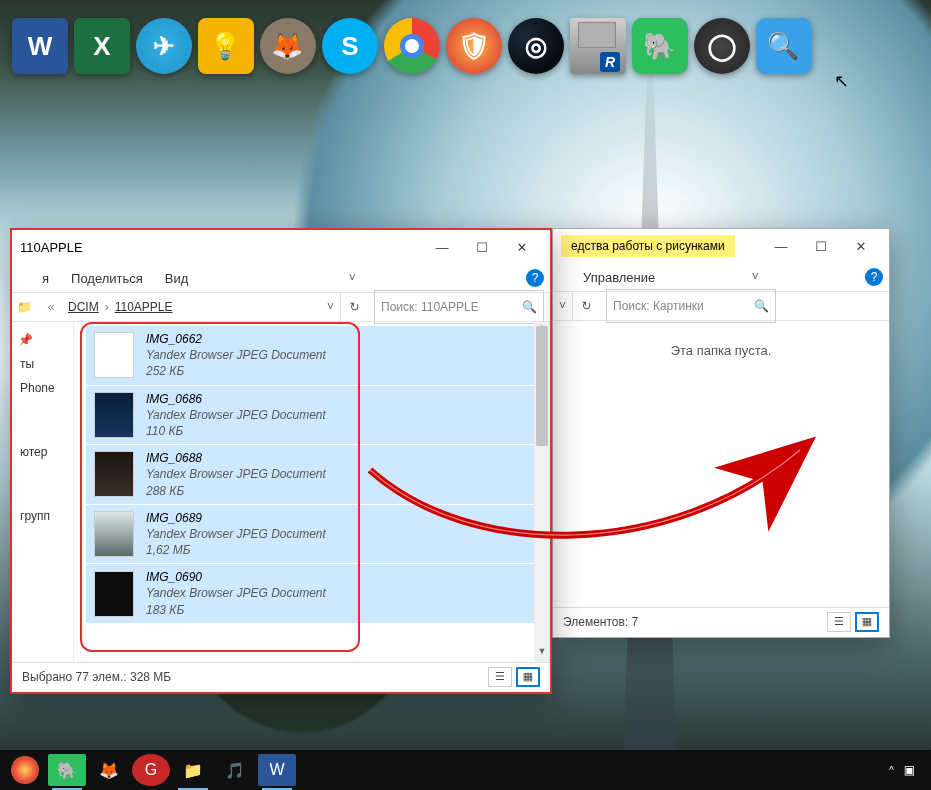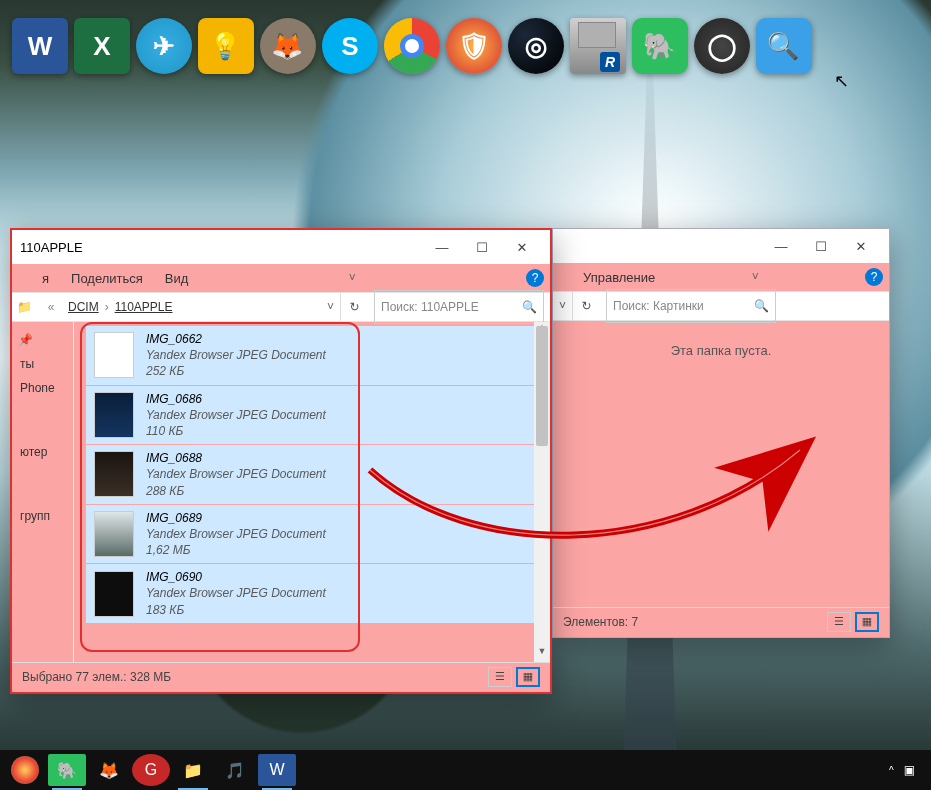--- a/index.html
+++ b/index.html
@@ -34,21 +34,21 @@
 .di-steam{background:radial-gradient(circle at 30% 30%,#1b2838,#000);border-radius:50%;}
 .di-revo{background:linear-gradient(180deg,#d0d0d0,#888);border-radius:4px;position:relative;}
 .di-revo::before{content:"";position:absolute;left:8px;top:4px;width:36px;height:24px;background:#b0b0b0;border:1px solid #888;}
 .di-revo::after{content:"R";position:absolute;bottom:2px;right:6px;background:#0050a0;color:#fff;width:20px;height:20px;border-radius:3px;font-style:italic;font-size:14px;display:flex;align-items:center;justify-content:center;}
 .di-ever{background:#2dbe60;border-radius:10px;}
 .di-sharex{background:radial-gradient(circle,#444,#222);border-radius:50%;}
 .di-blue{background:#3aa0e8;border-radius:10px;}
 .dock .cursor{position:absolute;left:822px;top:52px;font-size:18px;}
 
 
-.win{position:absolute;background:#fca5a5;border:1px solid #aab;box-shadow:0 8px 30px rgba(0,0,0,.35);}
+.win{position:absolute;background:#ffffff;border:1px solid #aab;box-shadow:0 8px 30px rgba(0,0,0,.35);}
 .win.left{left:10px;top:228px;width:542px;height:466px;border:2px solid #e03030;z-index:20;}
 .win.right{left:552px;top:228px;width:338px;height:410px;z-index:10;}
 
 .titlebar{height:34px;display:flex;align-items:center;padding:0 8px;background:#fff;}
 .titlebar .spacer{flex:1;}
 .wbtn{width:40px;height:30px;display:flex;align-items:center;justify-content:center;color:#444;font-family:Arial;font-size:13px;}
 
 .ribbontab{height:28px;display:flex;align-items:center;gap:22px;padding-left:30px;font-size:13px;color:#333;}
 .help{width:18px;height:18px;border-radius:50%;background:#0078d7;color:#fff;display:flex;align-items:center;justify-content:center;font-size:12px;margin-left:auto;margin-right:6px;}
 .chev{color:#666;font-size:12px;margin-left:auto;margin-right:10px;}
@@ -121,20 +121,21 @@
  <div class="dock-icon di-steam">◎</div>
  <div class="dock-icon di-revo"></div>
  <div class="dock-icon di-ever">🐘</div>
  <div class="dock-icon di-sharex">◯</div>
  <div class="dock-icon di-blue">🔍</div>
  <span class="cursor">↖</span>
 </div>
 
 <div class="win right">
  <div class="titlebar">
+  <span class="hl" style="background:#fff07a;padding:4px 10px;font-size:12px;">едства работы с рисунками</span>
   <span class="spacer"></span>
   <div class="wbtn">—</div>
   <div class="wbtn">☐</div>
   <div class="wbtn close">✕</div>
  </div>
  <div class="ribbontab">
   <span>Управление</span>
   <span class="chev">˅</span>
   <span class="help">?</span>
  </div>

